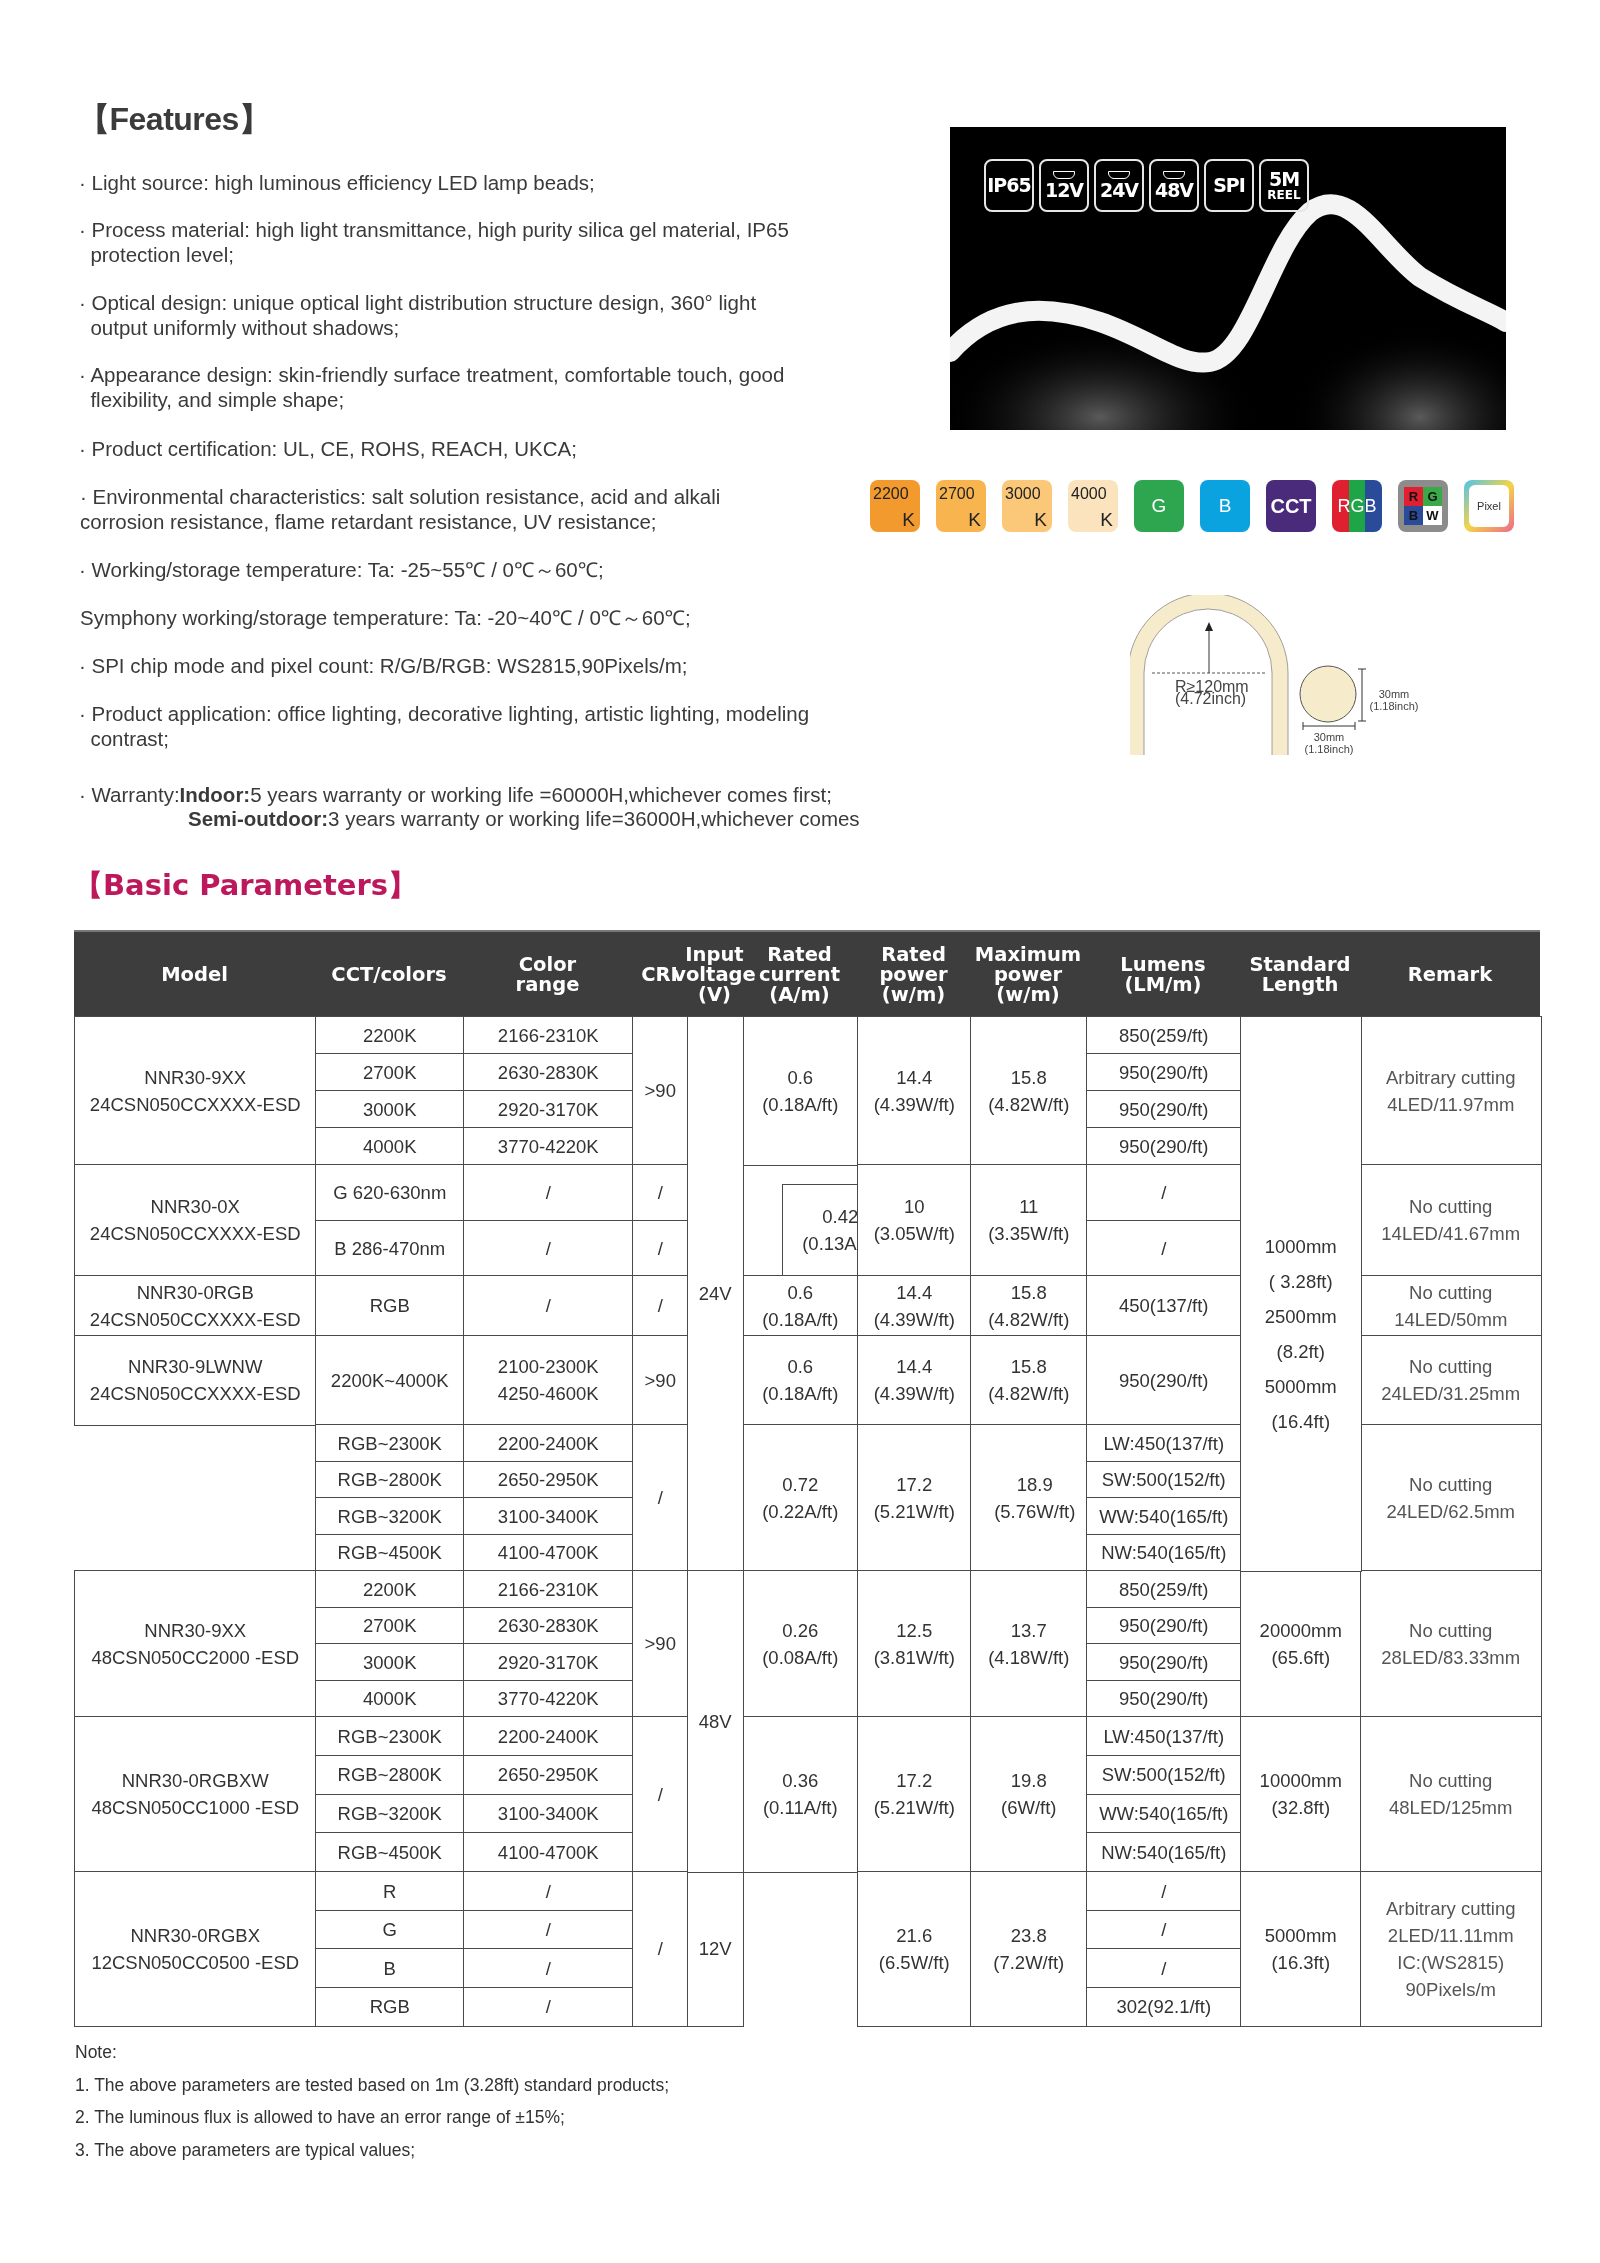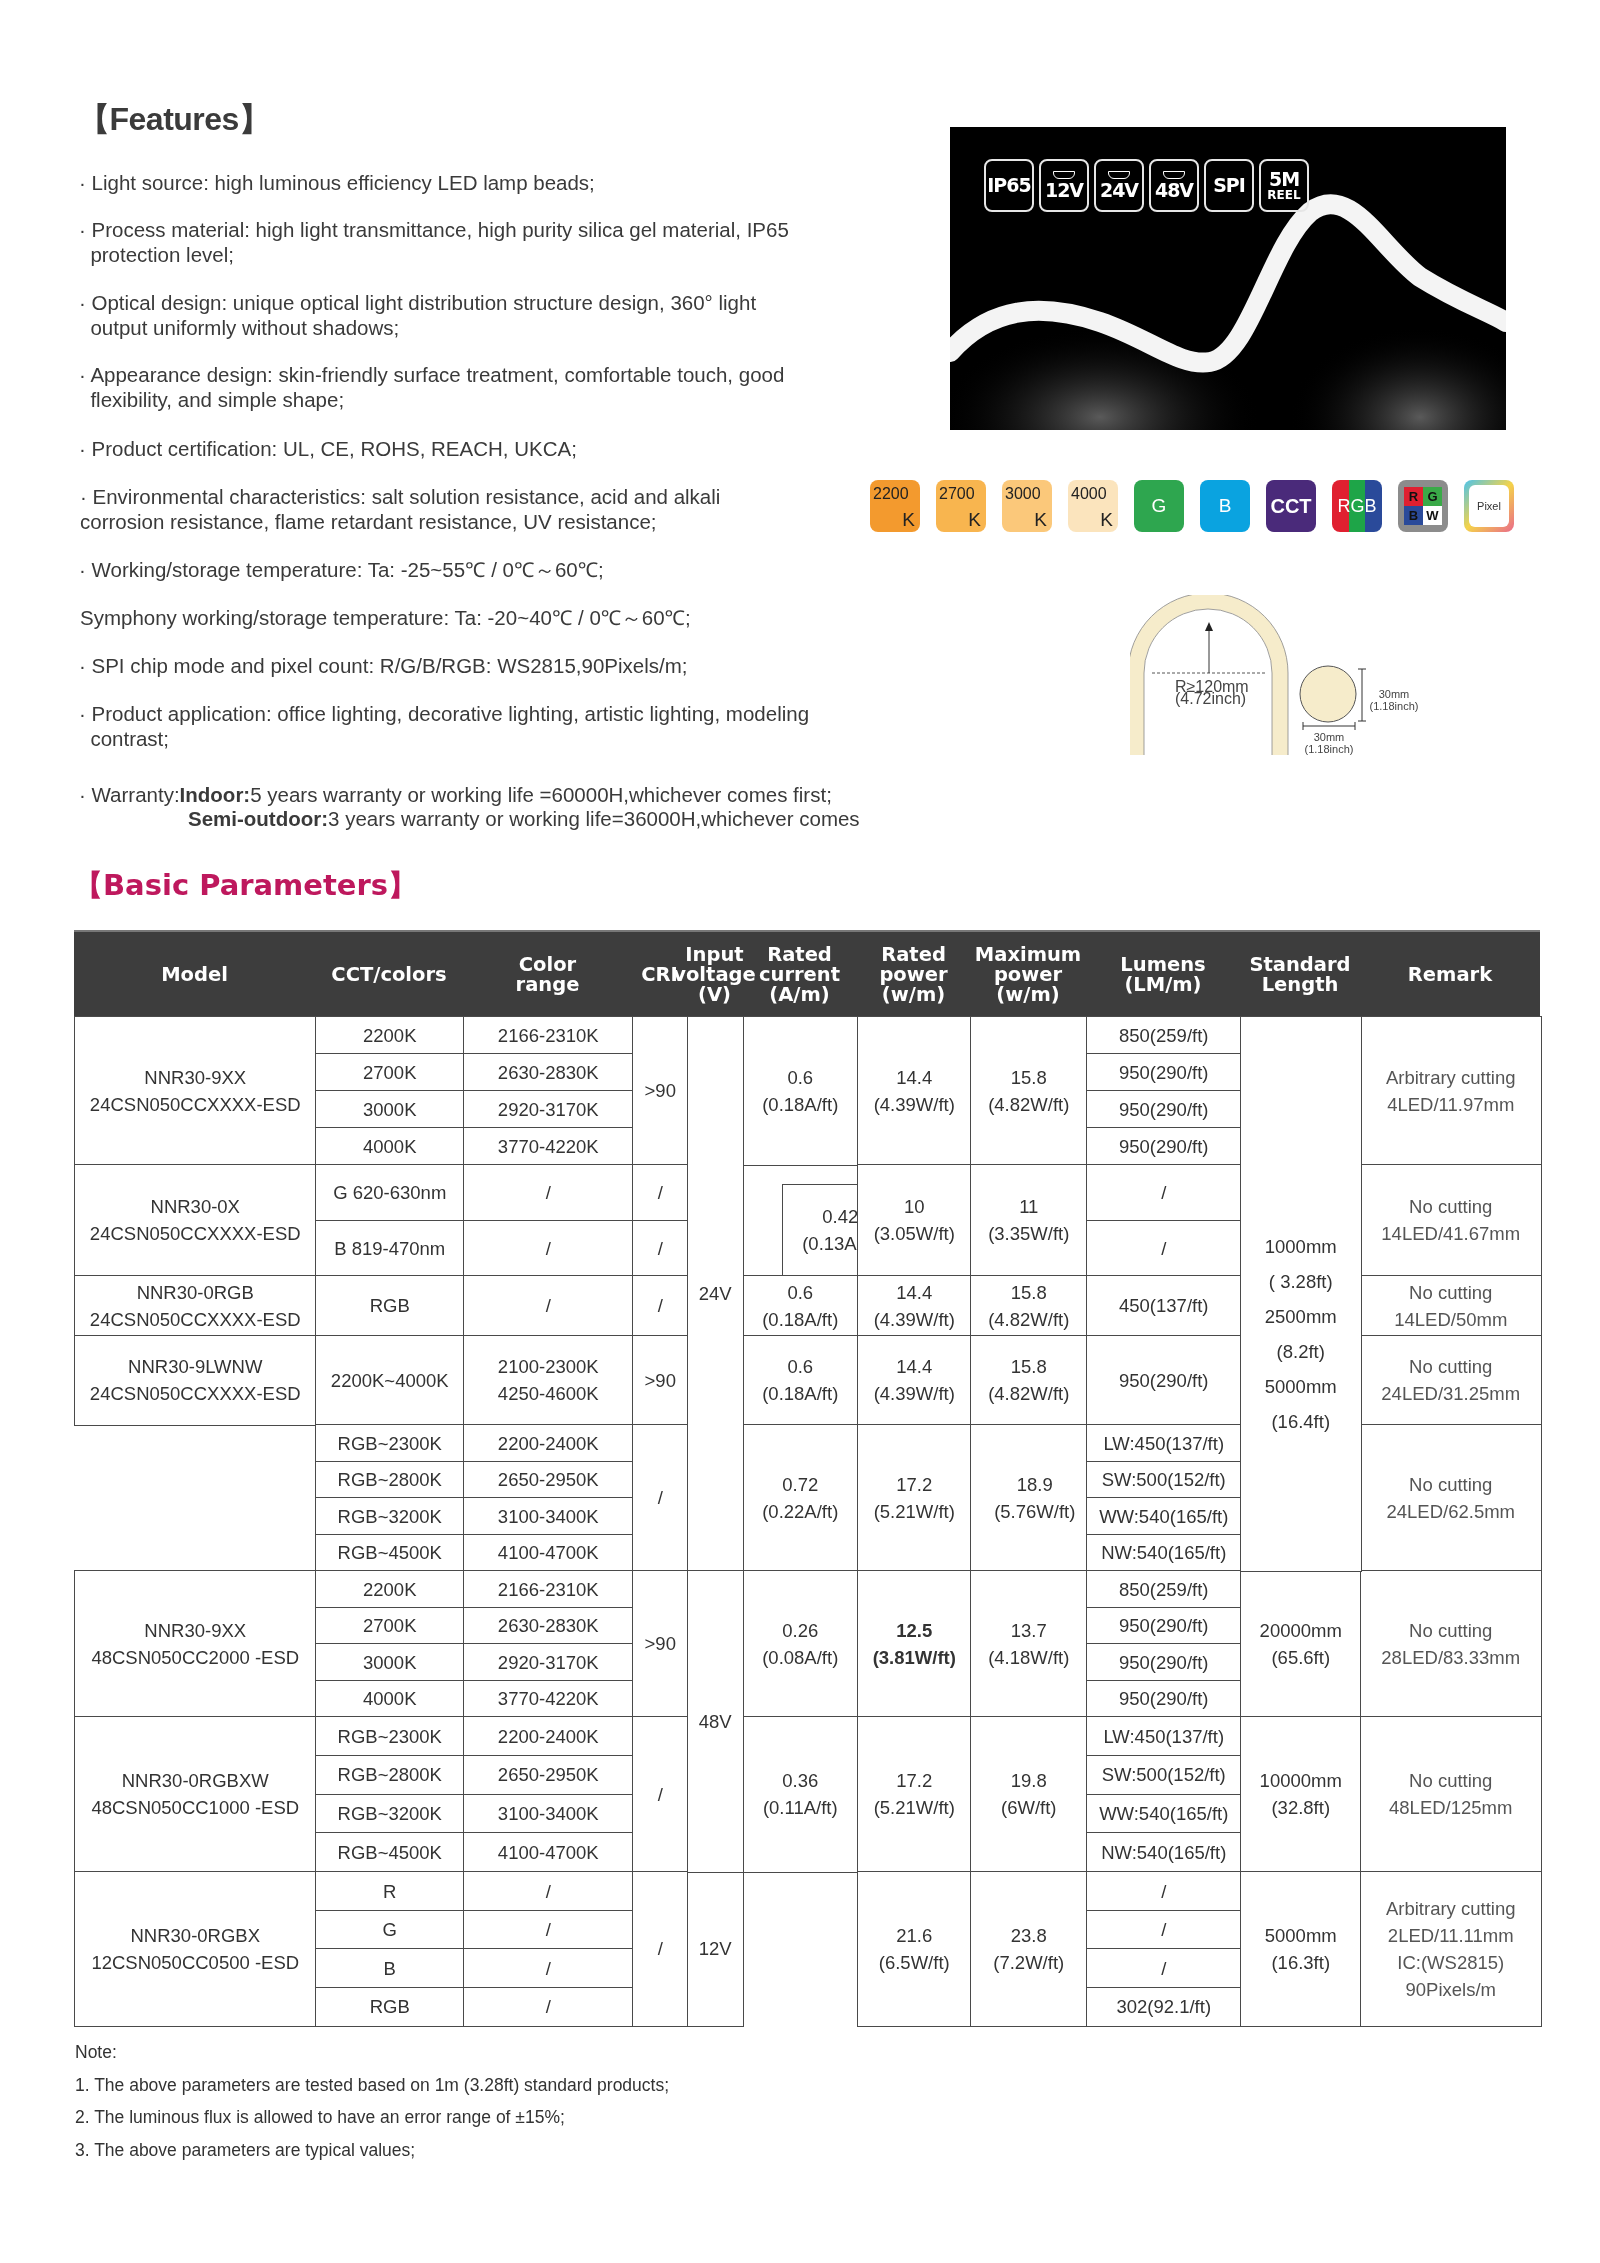--- a/index.html
+++ b/index.html
@@ -219,21 +219,21 @@
     <div class="cell" style="left: 1012px; width: 155.5px; top: 86px; height: 38.5px;">850(259/ft)</div>
     <div class="cell" style="left: 1012px; width: 155.5px; top: 123px; height: 38.5px;">950(290/ft)</div>
     <div class="cell" style="left: 1012px; width: 155.5px; top: 160px; height: 38.5px;">950(290/ft)</div>
     <div class="cell" style="left: 1012px; width: 155.5px; top: 197px; height: 38.5px;">950(290/ft)</div>
     <div class="cell" style="left: 1286px; width: 181.5px; top: 86px; height: 149.5px; color: rgb(85, 85, 85);">Arbitrary cutting
 4LED/11.97mm</div>
     <div class="cell" style="left: 0px; width: 242.5px; top: 234px; height: 112.5px;">NNR30-0X
 24CSN050CCXXXX-ESD</div>
     <div class="cell" style="left: 241px; width: 149.5px; top: 234px; height: 57px;">G 620-630nm</div>
     <div class="cell" style="left: 389px; width: 170.5px; top: 234px; height: 57px;">/</div>
-    <div class="cell" style="left: 241px; width: 149.5px; top: 289.5px; height: 57px;">B 819-470nm</div>
+    <div class="cell" style="left: 241px; width: 149.5px; top: 289.5px; height: 57px;">B 286-470nm</div>
     <div class="cell" style="left: 389px; width: 170.5px; top: 289.5px; height: 57px;">/</div>
     <div class="cell" style="left: 558px; width: 56.5px; top: 234px; height: 57px;">/</div>
     <div class="cell" style="left: 558px; width: 56.5px; top: 289.5px; height: 57px;">/</div>
     <div class="cell" style="left: 708px; width: 116.5px; top: 234px; height: 92px; margin-top: 20px;">0.42
 (0.13A/ft)</div>
     <div class="cell" style="left: 783px; width: 114.5px; top: 234px; height: 112.5px;">10
 (3.05W/ft)</div>
     <div class="cell" style="left: 896px; width: 117.5px; top: 234px; height: 112.5px;">11
 (3.35W/ft)</div>
     <div class="cell" style="left: 1012px; width: 155.5px; top: 234px; height: 57px;">/</div>
@@ -296,21 +296,21 @@
     <div class="cell" style="left: 389px; width: 170.5px; top: 640px; height: 38px;">2166-2310K</div>
     <div class="cell" style="left: 241px; width: 149.5px; top: 676.5px; height: 38px;">2700K</div>
     <div class="cell" style="left: 389px; width: 170.5px; top: 676.5px; height: 38px;">2630-2830K</div>
     <div class="cell" style="left: 241px; width: 149.5px; top: 713px; height: 38px;">3000K</div>
     <div class="cell" style="left: 389px; width: 170.5px; top: 713px; height: 38px;">2920-3170K</div>
     <div class="cell" style="left: 241px; width: 149.5px; top: 749.5px; height: 38px;">4000K</div>
     <div class="cell" style="left: 389px; width: 170.5px; top: 749.5px; height: 38px;">3770-4220K</div>
     <div class="cell" style="left: 558px; width: 56.5px; top: 640px; height: 147.5px;">&gt;90</div>
     <div class="cell" style="left: 668px; width: 116.5px; top: 640px; height: 147.5px;">0.26
 (0.08A/ft)</div>
-    <div class="cell" style="left: 783px; width: 114.5px; top: 640px; height: 147.5px; font-weight: bold;">12.5
+    <div class="cell" style="left: 783px; width: 114.5px; top: 640px; height: 147.5px;">12.5
 (3.81W/ft)</div>
     <div class="cell" style="left: 896px; width: 117.5px; top: 640px; height: 147.5px;">13.7
 (4.18W/ft)</div>
     <div class="cell" style="left: 1012px; width: 155.5px; top: 640px; height: 38px;">850(259/ft)</div>
     <div class="cell" style="left: 1012px; width: 155.5px; top: 676.5px; height: 38px;">950(290/ft)</div>
     <div class="cell" style="left: 1012px; width: 155.5px; top: 713px; height: 38px;">950(290/ft)</div>
     <div class="cell" style="left: 1012px; width: 155.5px; top: 749.5px; height: 38px;">950(290/ft)</div>
     <div class="cell" style="left: 1166px; width: 121.5px; top: 640px; height: 147.5px;">20000mm
 (65.6ft)</div>
     <div class="cell" style="left: 1286px; width: 181.5px; top: 640px; height: 147.5px; color: rgb(85, 85, 85);">No cutting

